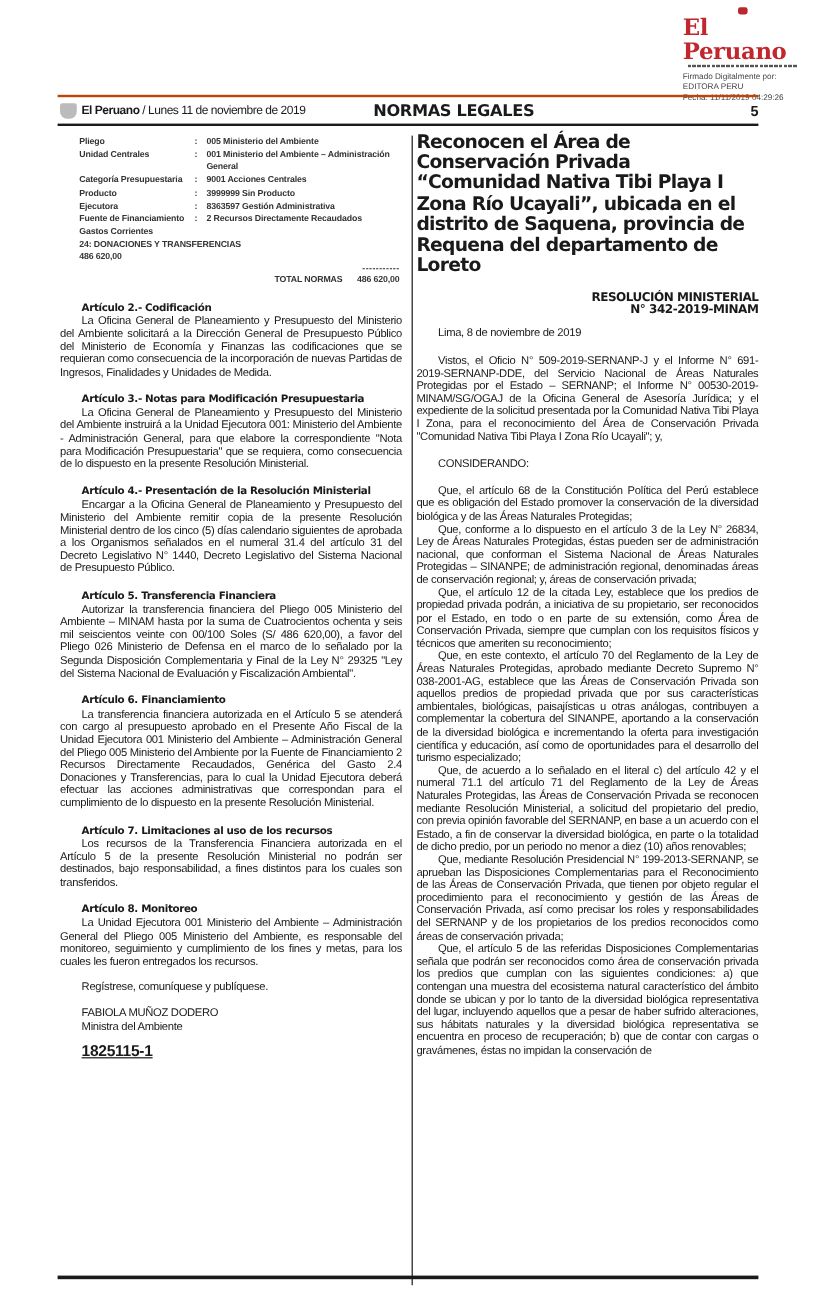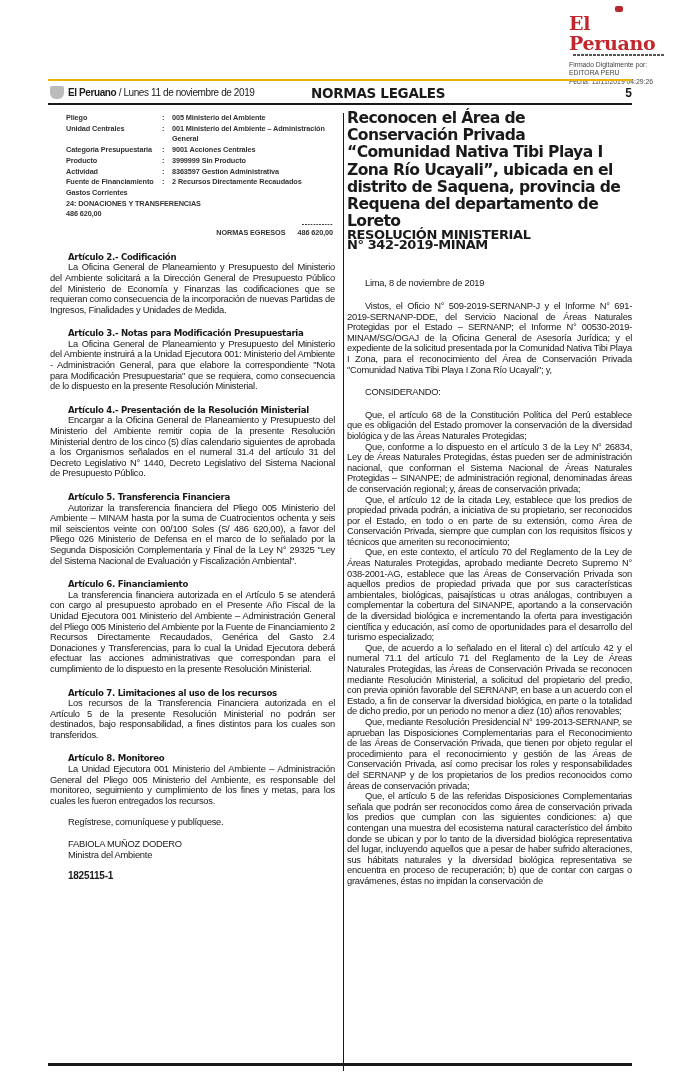--- a/index.html
+++ b/index.html
@@ -8,21 +8,21 @@
 
   
   .stamp { position: absolute; left: 569px; top: 6px; width: 108px; }
   .stamp-logo { display: flex; flex-direction: column; align-items: center; width: 100px; }
   .stamp-crest { width: 8px; height: 6px; background: #b8282e; border-radius: 2px; margin-bottom: 1px; }
   .stamp-title { font-family: "DejaVu Serif", serif; font-weight: bold; color: #c1272d; font-size: 19px; letter-spacing: -0.3px; line-height: 20px; }
   .stamp-tag { width: 92px; height: 2px; background: repeating-linear-gradient(90deg,#555 0 3px,#fff 3px 4px); margin-top: 1px; }
   .stamp-text { font-family: "Liberation Sans", sans-serif; font-size: 6.8px; color: #444; line-height: 8.3px; margin-top: 5px; }
 
   
-  .masthead { position: absolute; left: 48px; top: 79px; width: 584px; height: 26px; border-top: 2px solid #eab308; border-bottom: 2px solid #1a1a1a; }
+  .masthead { position: absolute; left: 48px; top: 79px; width: 584px; height: 26px; border-top: 2px solid #c2410c; border-bottom: 2px solid #1a1a1a; }
   .masthead .crest { position: absolute; left: 2px; top: 5px; width: 14px; height: 13px; background: #bbb; border-radius: 2px 2px 6px 6px; }
   .masthead .paper { position: absolute; left: 20px; top: 6px; font-size: 10px; font-weight: bold; letter-spacing: -0.4px; }
   .masthead .date { font-weight: normal; }
   .masthead .section { position: absolute; left: 263px; top: 4px; font-size: 13.5px; font-weight: 900; letter-spacing: -0.3px; font-family: "DejaVu Sans", sans-serif; }
   .masthead .page { position: absolute; right: 0px; top: 5px; font-size: 12px; font-weight: 900; }
 
   
   .left { position: absolute; left: 50px; top: 113px; width: 285px; font-size: 9.35px; line-height: 10.6px; letter-spacing: -0.25px; }
   .budget { font-size: 7.3px; line-height: 10.7px; letter-spacing: -0.1px; margin-left: 16px; font-weight: bold; color: #333; }
   .budget .row { display: flex; }
@@ -31,30 +31,30 @@
   .budget .v { flex: 1; }
   .budget .gasto { display: flex; justify-content: space-between; padding-right: 2px; flex-direction: column; }
   .budget .dash { text-align: right; padding-right: 2px; letter-spacing: 0.4px; line-height: 8px; }
   .budget .total { display: flex; justify-content: flex-end; gap: 12px; padding-right: 2px; font-weight: 900; }
 
   .art { margin-top: 13px; }
   .art-title { font-weight: bold; text-indent: 18px; font-family: "DejaVu Sans", sans-serif; font-size: 8.6px; letter-spacing: -0.3px; }
   p.body { text-align: justify; text-indent: 18px; }
   .sign { margin-top: 11px; text-indent: 18px; }
   .sign-name { margin-top: 11px; padding-left: 18px; }
-  .code { margin-top: 11px; padding-left: 18px; font-weight: bold; font-size: 10px; }
+  .code { margin-top: 11px; padding-left: 18px; font-weight: bold; font-size: 13px; text-decoration: underline; }
 
   
   .vrule { position: absolute; left: 343px; top: 113px; width: 1px; height: 958px; background: #1a1a1a; }
 
   
   .right { position: absolute; left: 347px; top: 110px; width: 285px; font-size: 9.35px; line-height: 10.6px; letter-spacing: -0.25px; }
   .headline { font-weight: bold; font-size: 15.6px; line-height: 17.2px; letter-spacing: -0.6px; font-family: "DejaVu Sans", sans-serif; color: #1a1a1a; }
-  .res-title { text-align: left; font-weight: 900; font-size: 13px; line-height: 10px; font-family: "DejaVu Sans", sans-serif; letter-spacing: -0.4px; }
-  .right p.place { margin-top: 28px; text-indent: 18px; }
+  .res-title { text-align: right; font-weight: 900; font-size: 10px; line-height: 10px; margin-top: 14px; font-family: "DejaVu Sans", sans-serif; letter-spacing: -0.4px; }
+  .right p.place { margin-top: 8px; text-indent: 18px; }
   .right p.visto { margin-top: 12px; text-align: justify; text-indent: 18px; }
   .right p.consid { margin-top: 12px; text-indent: 18px; }
   .right p.que { text-align: justify; text-indent: 18px; }
   .right p.que.first { margin-top: 12px; }
 
   
   .bottom-rule { position: absolute; left: 48px; top: 1063px; width: 584px; height: 3px; background: #1a1a1a; }
 </style>
 </head>
 <body>
@@ -97,37 +97,37 @@
         <span class="k">Categoría Presupuestaria</span>
         <span class="sep">:</span>
         <span class="v">9001 Acciones Centrales</span>
       </div>
       <div class="row">
         <span class="k">Producto</span>
         <span class="sep">:</span>
         <span class="v">3999999 Sin Producto</span>
       </div>
       <div class="row">
-        <span class="k">Actividad</span>
+        <span class="k">Ejecutora</span>
         <span class="sep">:</span>
         <span class="v">8363597 Gestión Administrativa</span>
       </div>
       <div class="row">
         <span class="k">Fuente de Financiamiento</span>
         <span class="sep">:</span>
         <span class="v">2 Recursos Directamente Recaudados</span>
       </div>
       <div>Gastos Corrientes</div>
       <div class="gasto">
         <span>24: DONACIONES Y TRANSFERENCIAS</span>
         <span>486 620,00</span>
       </div>
       <div class="dash">-----------</div>
       <div class="total">
-        <span>NORMAS EGRESOS</span>
+        <span>TOTAL NORMAS</span>
         <span>486 620,00</span>
       </div>
     </div>
   <div id="left-articles">
       <div class="art">
         <div class="art-title">Artículo 2.- Codificación</div>
         <p class="body">La Oficina General de Planeamiento y Presupuesto del Ministerio del Ambiente solicitará a la Dirección General de Presupuesto Público del Ministerio de Economía y Finanzas las codificaciones que se requieran como consecuencia de la incorporación de nuevas Partidas de Ingresos, Finalidades y Unidades de Medida.</p>
       </div>
       <div class="art">
         <div class="art-title">Artículo 3.- Notas para Modificación Presupuestaria</div>

